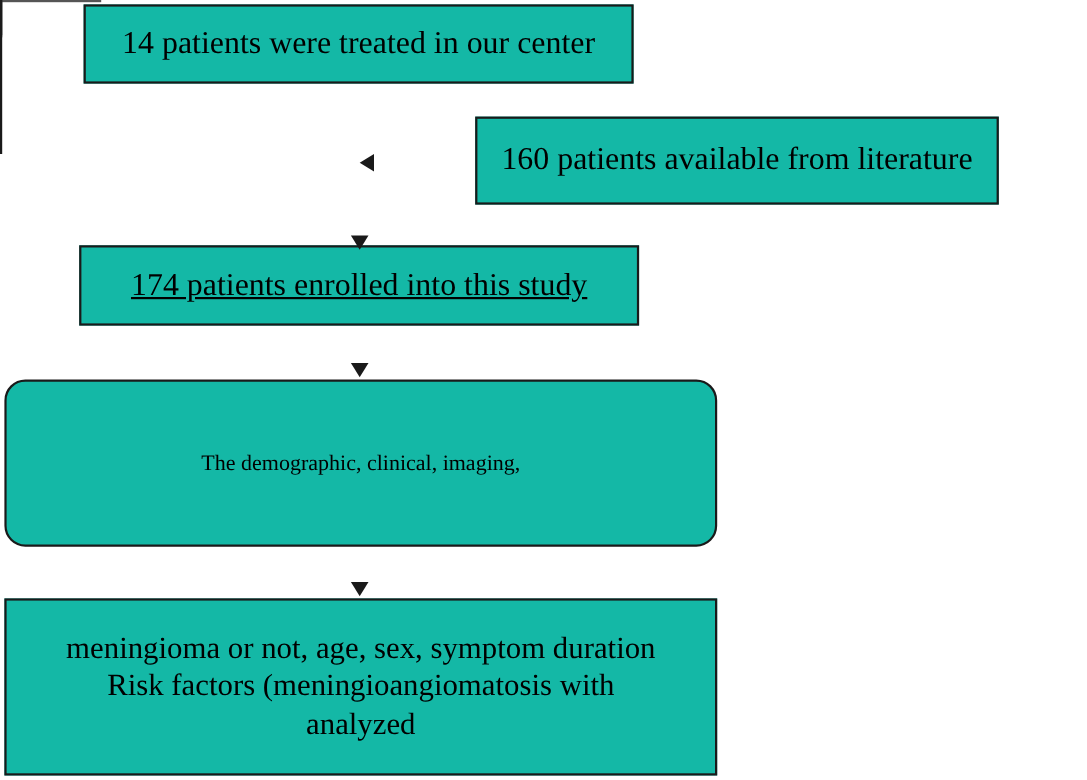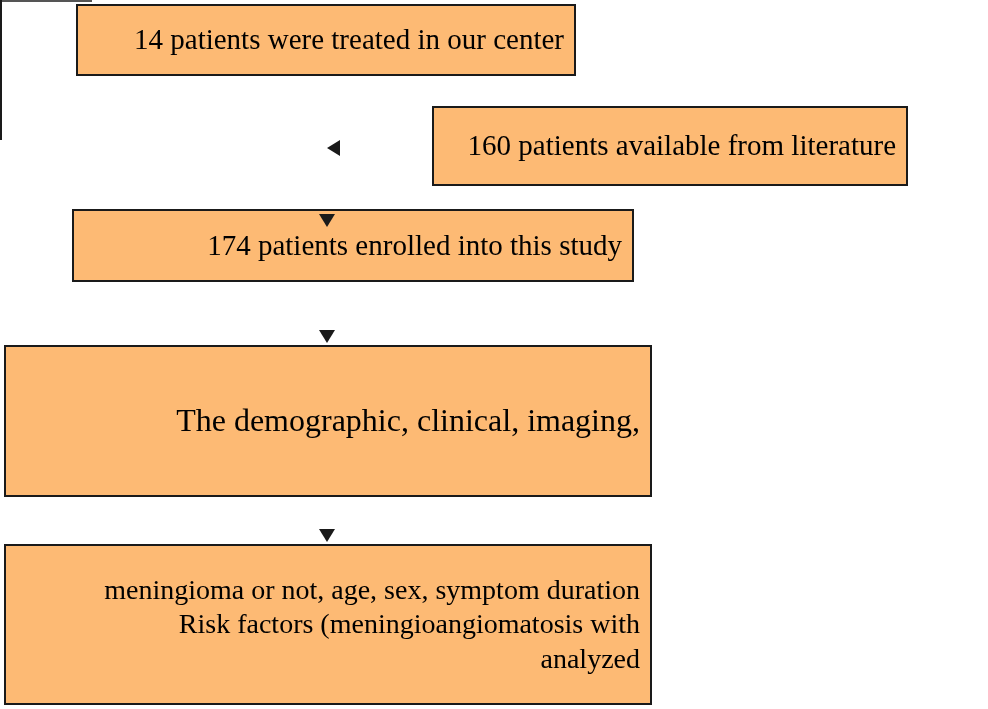--- a/index.html
+++ b/index.html
@@ -15,42 +15,42 @@
     position: relative;
     width: 988px;
     height: 709px;
     background: #ffffff;
     overflow: hidden;
   }
   .node {
     position: absolute;
     box-sizing: border-box;
     border: 2px solid #1a1a1a;
-    background: #fdba74;
+    background: #14b8a6;
     display: flex;
     align-items: center;
     justify-content: center;
-    text-align: right;
+    text-align: center;
     line-height: 1.22;
     font-size: 29px;
     padding: 2px 10px;
   }
   .node .lines {
     width: 100%;
   }
   .node .line {
     display: block;
     white-space: nowrap;
   }
 
   
   #node-treated-center { left: 76px;  top: 4px;   width: 500px; height: 72px; }
   #node-literature     { left: 432px; top: 106px; width: 476px; height: 80px; }
-  #node-enrolled       { left: 72px;  top: 209px; width: 562px; height: 73px; }
-  #node-comparison     { left: 4px;   top: 345px; width: 648px; height: 152px; font-size: 32px; }
+  #node-enrolled       { left: 72px;  top: 223px; width: 509px; height: 73px; text-decoration: underline; }
+  #node-comparison     { left: 4px;   top: 345px; width: 648px; height: 152px; font-size: 20px; border-radius: 19px; }
   #node-risk-factors   { left: 4px;   top: 544px; width: 648px; height: 161px; font-size: 28px; }
 
   
   .conn { position: absolute; }
   .vline {
     background: #1a1a1a;
     width: 2px;
   }
   .hline {
     background: #555555;

